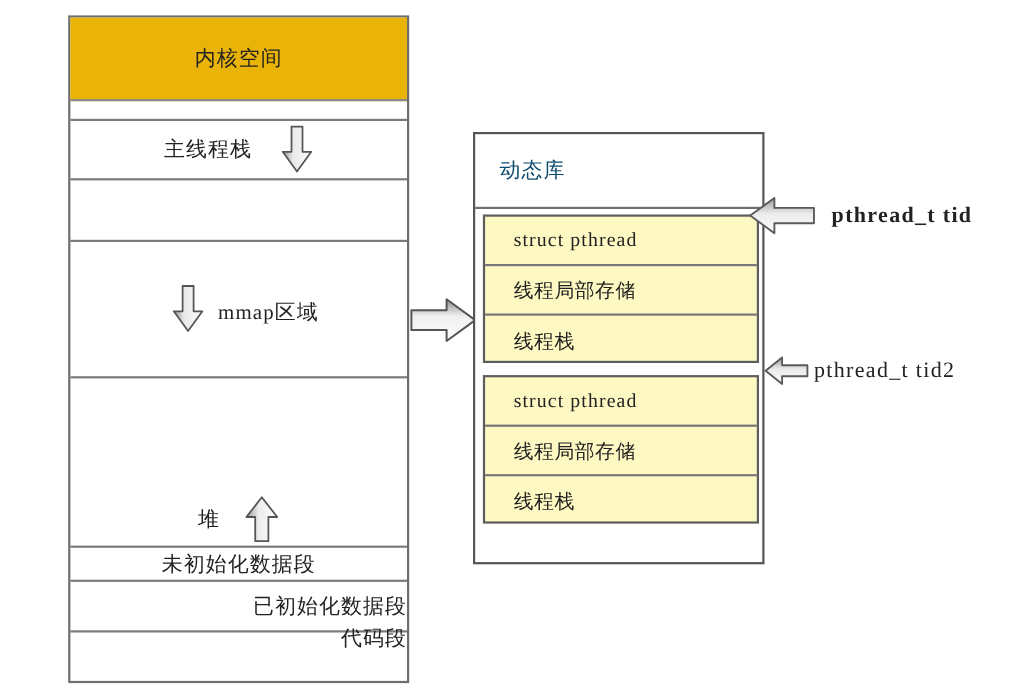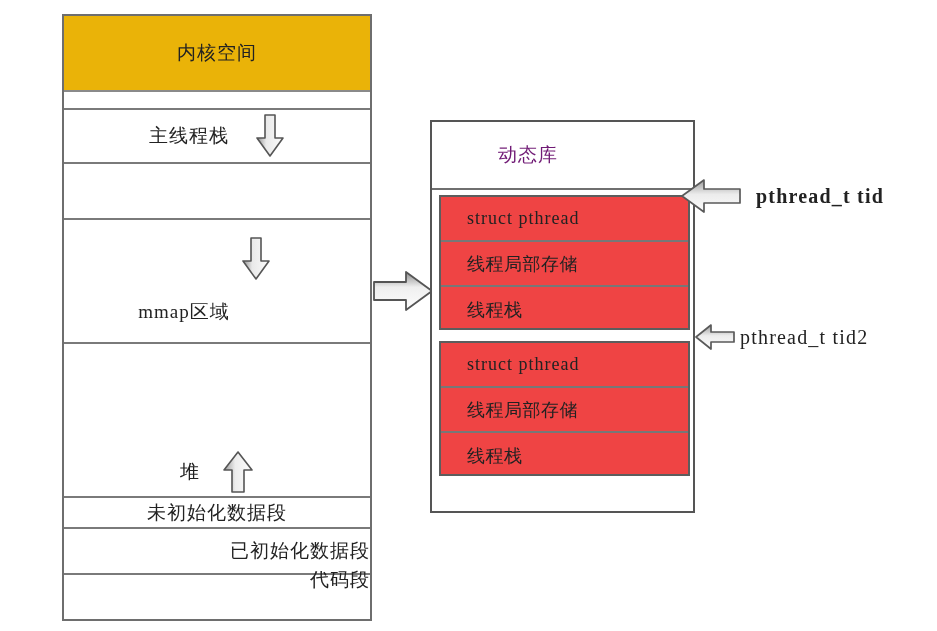--- a/index.html
+++ b/index.html
@@ -94,31 +94,30 @@
     height: 68px;
     box-sizing: border-box;
     border-bottom: 2px solid #6f6f6f;
     display: flex;
     align-items: center;
     padding-left: 22px;
   }
   #dynlib-title-row .title-text {
     font-size: 19px;
     letter-spacing: 1px;
-    color: #701a75;
-    margin-left: 44px;
+    color: #0c4a6e;
   }
 
   .thread-box {
     position: absolute;
     left: 7px;
     width: 251px;
     box-sizing: border-box;
     border: 2px solid #5d5d5d;
-    background: #ef4444;
+    background: #fef9c3;
   }
   #thread-box-1 { top: 73px;  height: 135px; }
   #thread-box-2 { top: 219px; height: 135px; }
 
   .thread-cell {
     height: 45px;
     box-sizing: border-box;
     border-bottom: 2px solid #777;
     display: flex;
     align-items: center;
@@ -186,21 +185,21 @@
           </linearGradient>
         </defs>
         <path d="M10,1 L20,1 L20,24 L28,24 L15,42 L2,24 L10,24 Z" fill="url(#gradDown1)" stroke="#555" stroke-width="1.6" stroke-linejoin="round"></path>
       </svg>
     </div>
   </div>
 
   <div class="mem-row" id="row-gap-2"></div>
 
   <div class="mem-row" id="row-mmap">
-    <div class="row-inner" style="flex-direction:column; gap:12px;">
+    <div class="row-inner" style="flex-direction:row; gap:12px;">
       <svg class="block-arrow" width="30" height="44" viewBox="0 0 30 44" style="margin-left:78px;">
         <defs>
           <linearGradient id="gradDown2" x1="0" y1="0" x2="1" y2="0">
             <stop offset="0%" stop-color="#8f8f8f"></stop>
             <stop offset="35%" stop-color="#e9e9e9"></stop>
             <stop offset="100%" stop-color="#fbfbfb"></stop>
           </linearGradient>
         </defs>
         <path d="M10,1 L20,1 L20,24 L28,24 L15,42 L2,24 L10,24 Z" fill="url(#gradDown2)" stroke="#555" stroke-width="1.6" stroke-linejoin="round"></path>
       </svg>

